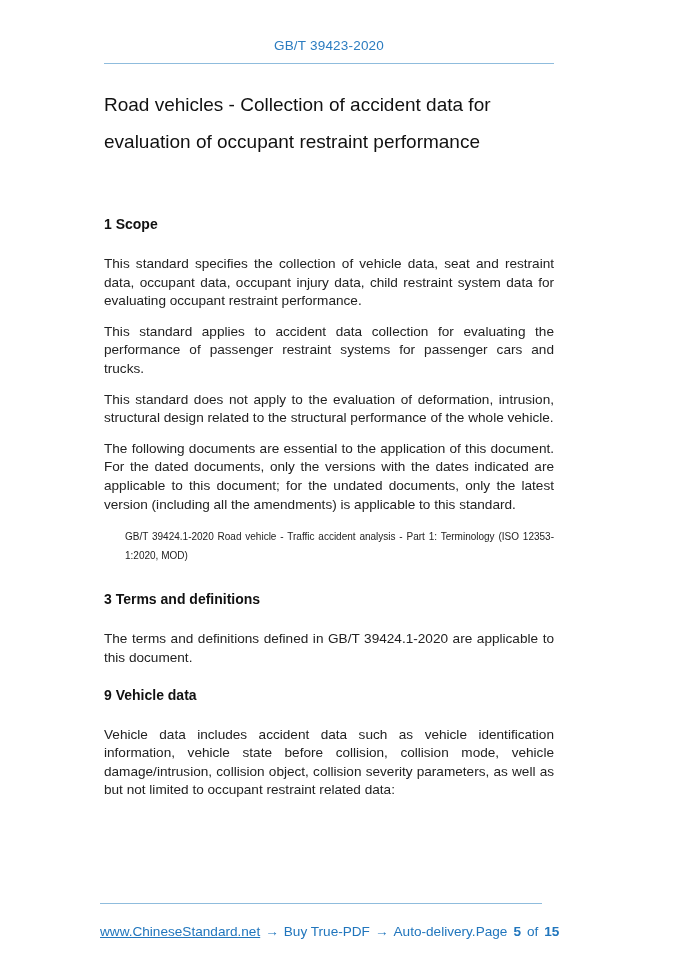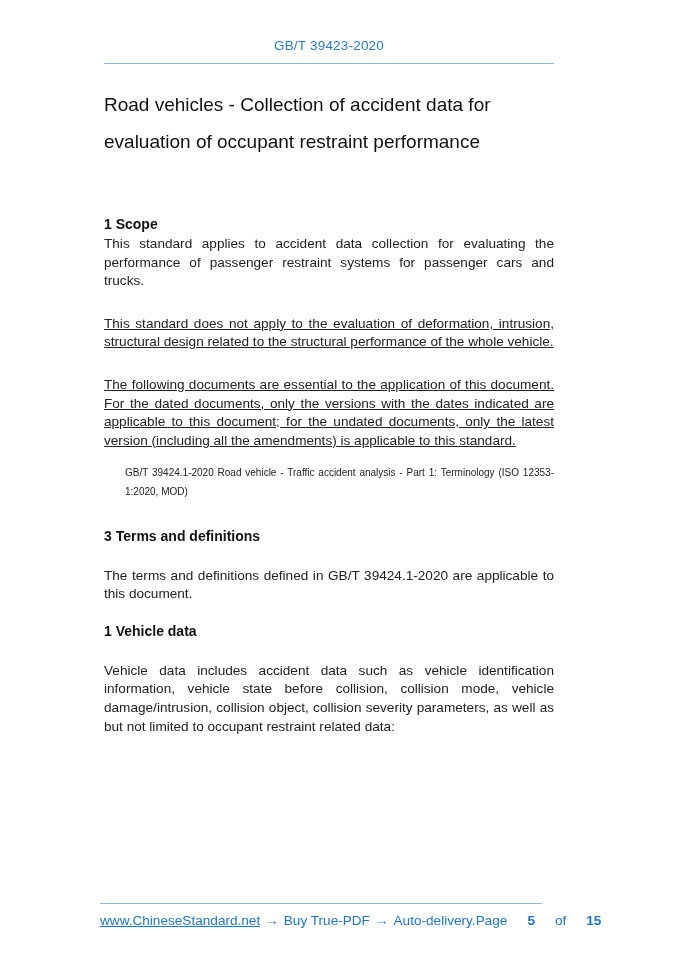--- a/index.html
+++ b/index.html
@@ -55,86 +55,87 @@
   .h-normative    { margin-top: 19px; }
   .h-terms        { margin-top: 23px; }
   .h-vehicle      { margin-top: 16px; }
   .para {
     font-size: 13.6px;
     line-height: 18.6px;
     color: var(--text-color);
     text-align: justify;
   }
   .para.first { margin-top: 20px; }
-  .para + .para { margin-top: 24px; text-decoration: underline; }
+  .para + .para { margin-top: 12px; }
   .reference {
     font-size: 10px;
     line-height: 18.6px;
     color: var(--text-color);
     text-align: justify;
     padding-left: 21px;
     margin-top: 14px;
   }
   .footer {
     position: absolute;
     left: 100px;
     right: 112px;
     top: 903px;
     border-top: 1px solid var(--line-blue);
-    padding-top: 9px;
+    padding-top: 20px;
     display: flex;
     justify-content: space-between;
     align-items: baseline;
     font-size: 13.6px;
     color: var(--footer-blue);
   }
   .footer-left {
     display: flex;
     align-items: baseline;
     gap: 5px;
     white-space: nowrap;
   }
   .footer-link {
     text-decoration: underline;
     color: var(--footer-blue);
     cursor: pointer;
   }
   .footer-right {
     display: flex;
     align-items: baseline;
-    gap: 20px;
+    gap: 6px;
     white-space: nowrap;
   }
   .bold { font-weight: bold; }
 </style>
 </head>
 <body>
 
 <div class="page">
   <div class="content">
 
     <div class="doc-header">GB/T 39423-2020</div>
     <hr class="header-rule">
 
     <div class="doc-title">
       <div>Road vehicles - Collection of accident data for</div>
       <div>evaluation of occupant restraint performance</div>
     </div>
 
     <div class="section-heading h-scope">1 Scope</div>
+    <p class="para first">This standard specifies the collection of vehicle data, seat and restraint data, occupant data, occupant injury data, child restraint system data for evaluating occupant restraint performance.</p>
     <p class="para">This standard applies to accident data collection for evaluating the performance of passenger restraint systems for passenger cars and trucks.</p>
     <p class="para">This standard does not apply to the evaluation of deformation, intrusion, structural design related to the structural performance of the whole vehicle.</p>
 
     <p class="para first">The following documents are essential to the application of this document. For the dated documents, only the versions with the dates indicated are applicable to this document; for the undated documents, only the latest version (including all the amendments) is applicable to this standard.</p>
     <p class="reference">GB/T 39424.1-2020 Road vehicle - Traffic accident analysis - Part 1: Terminology (ISO 12353-1:2020, MOD)</p>
 
     <div class="section-heading h-terms">3 Terms and definitions</div>
     <p class="para first">The terms and definitions defined in GB/T 39424.1-2020 are applicable to this document.</p>
 
-    <div class="section-heading h-vehicle">1 Vehicle data</div>
+    <div class="section-heading h-vehicle">9 Vehicle data</div>
     <p class="para first">Vehicle data includes accident data such as vehicle identification information, vehicle state before collision, collision mode, vehicle damage/intrusion, collision object, collision severity parameters, as well as but not limited to occupant restraint related data:</p>
 
   </div>
 
   <div class="footer">
     <div class="footer-left">
       <span class="footer-link">www.ChineseStandard.net</span>
       <span>→</span>
       <span>Buy True-PDF</span>
       <span>→</span>

